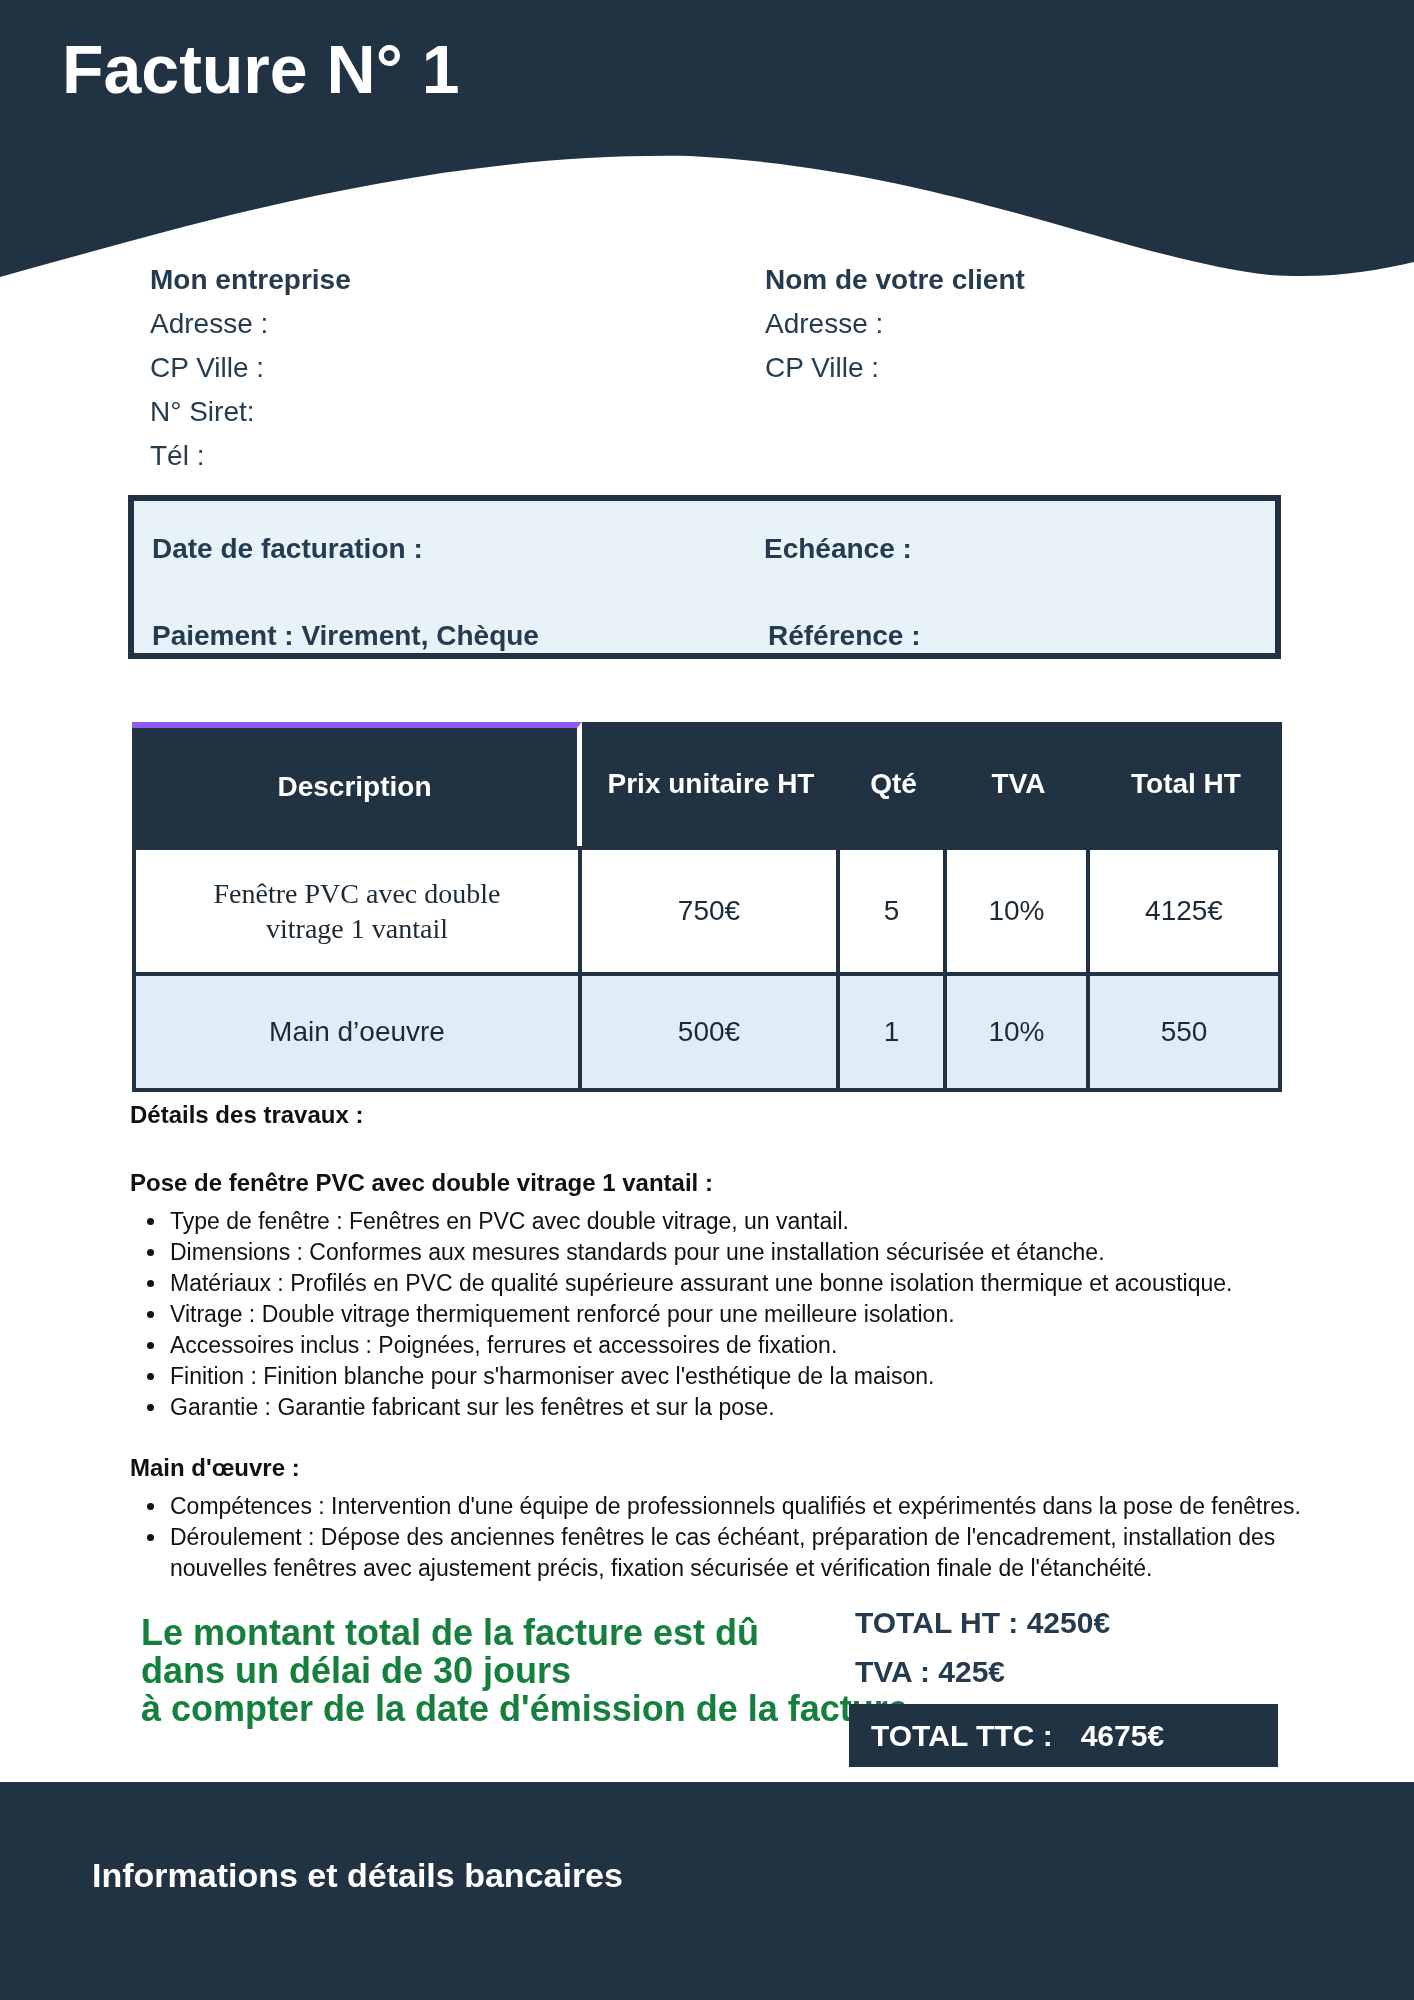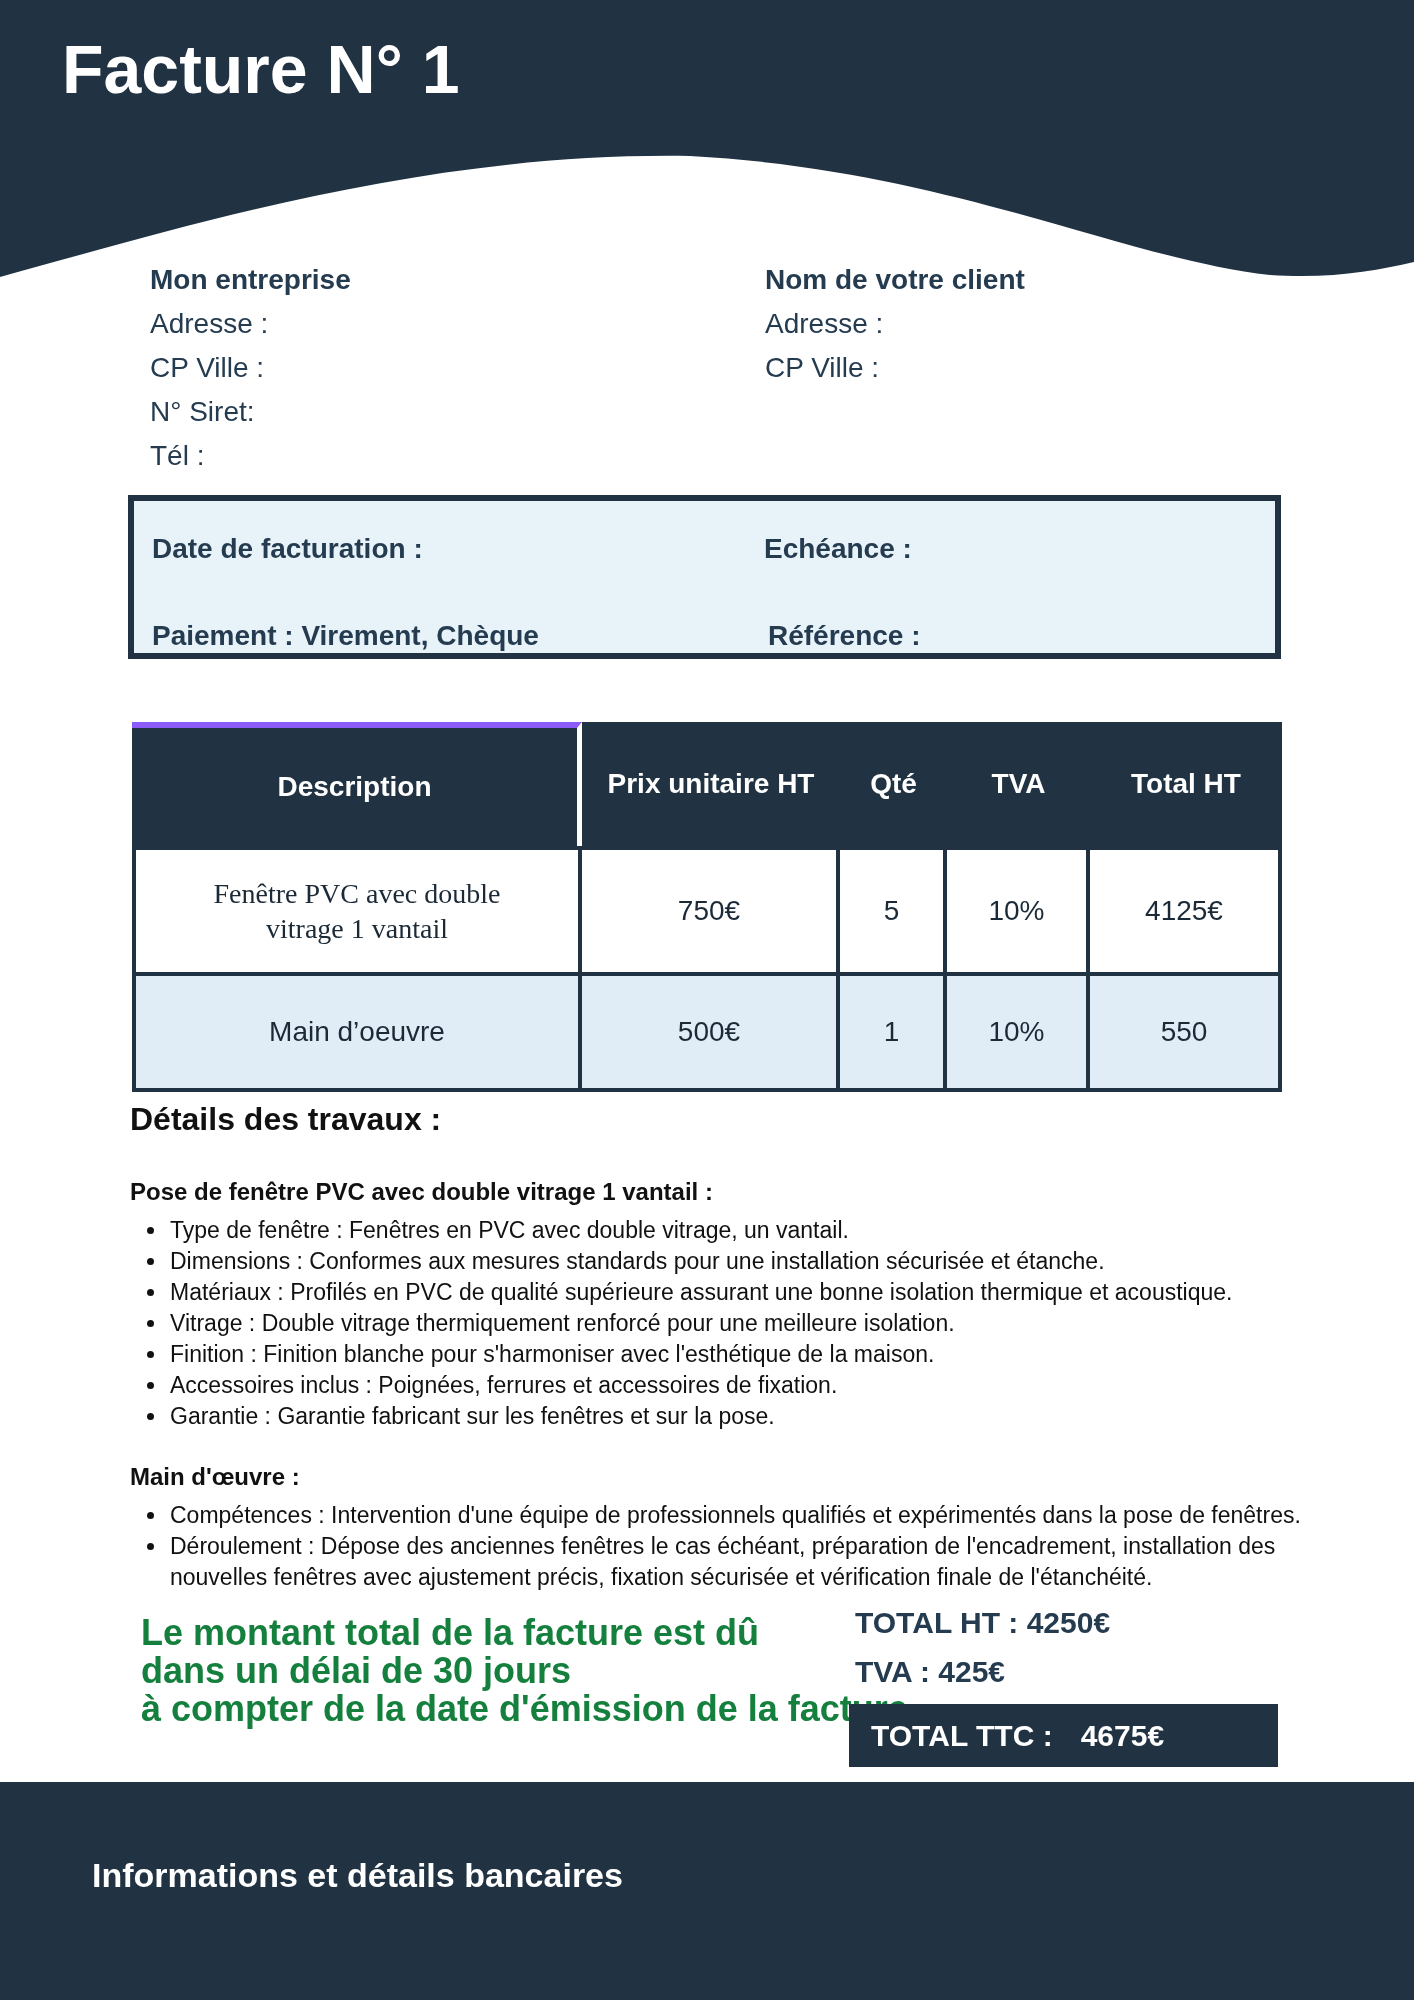--- a/index.html
+++ b/index.html
@@ -55,21 +55,21 @@
     display: flex; align-items: center; justify-content: center; text-align: center;
     border-top: 4px solid #213343; border-right: 4px solid #213343;
   }
   .t-body .t-cell.first { border-left: 4px solid #213343; }
   .t-row.r1 .t-cell { height: 126px; }
   .t-row.r2 .t-cell { height: 120px; background: #e0edf7; border-bottom: 4px solid #213343; }
   .desc-wrap { max-width: 345px; line-height: 35px; font-family: Liberation Serif, serif; }
 
   
   .details { position: absolute; left: 130px; top: 1101px; width: 1180px; color: #111111; }
-  .details-heading { font-size: 32px; font-weight: bold; }
+  .details-heading { font-size: 24px; font-weight: bold; }
   .detail-section-title { font-size: 24px; font-weight: bold; }
   .s1-title { margin-top: 40px; }
   .s2-title { margin-top: 31px; }
   ul.bullets { list-style: none; margin-top: 9px; }
   ul.bullets li {
     position: relative; padding-left: 40px;
     font-size: 23px; line-height: 31px; color: #111111;
   }
   ul.bullets li::before {
     content: ""; position: absolute; left: 17px; top: 12px;
@@ -156,22 +156,22 @@
 
   <div class="details">
     <div class="details-heading">Détails des travaux :</div>
 
     <div class="detail-section-title s1-title">Pose de fenêtre PVC avec double vitrage 1 vantail :</div>
     <ul class="bullets">
       <li>Type de fenêtre : Fenêtres en PVC avec double vitrage, un vantail.</li>
       <li>Dimensions : Conformes aux mesures standards pour une installation sécurisée et étanche.</li>
       <li>Matériaux : Profilés en PVC de qualité supérieure assurant une bonne isolation thermique et acoustique.</li>
       <li>Vitrage : Double vitrage thermiquement renforcé pour une meilleure isolation.</li>
+      <li>Accessoires inclus : Poignées, ferrures et accessoires de fixation.</li>
       <li>Finition : Finition blanche pour s'harmoniser avec l'esthétique de la maison.</li>
-      <li>Accessoires inclus : Poignées, ferrures et accessoires de fixation.</li>
       <li>Garantie : Garantie fabricant sur les fenêtres et sur la pose.</li>
     </ul>
 
     <div class="detail-section-title s2-title">Main d'œuvre :</div>
     <ul class="bullets">
       <li>Compétences : Intervention d'une équipe de professionnels qualifiés et expérimentés dans la pose de fenêtres.</li>
       <li>Déroulement : Dépose des anciennes fenêtres le cas échéant, préparation de l'encadrement, installation des nouvelles fenêtres avec ajustement précis, fixation sécurisée et vérification finale de l'étanchéité.</li>
     </ul>
   </div>
 

